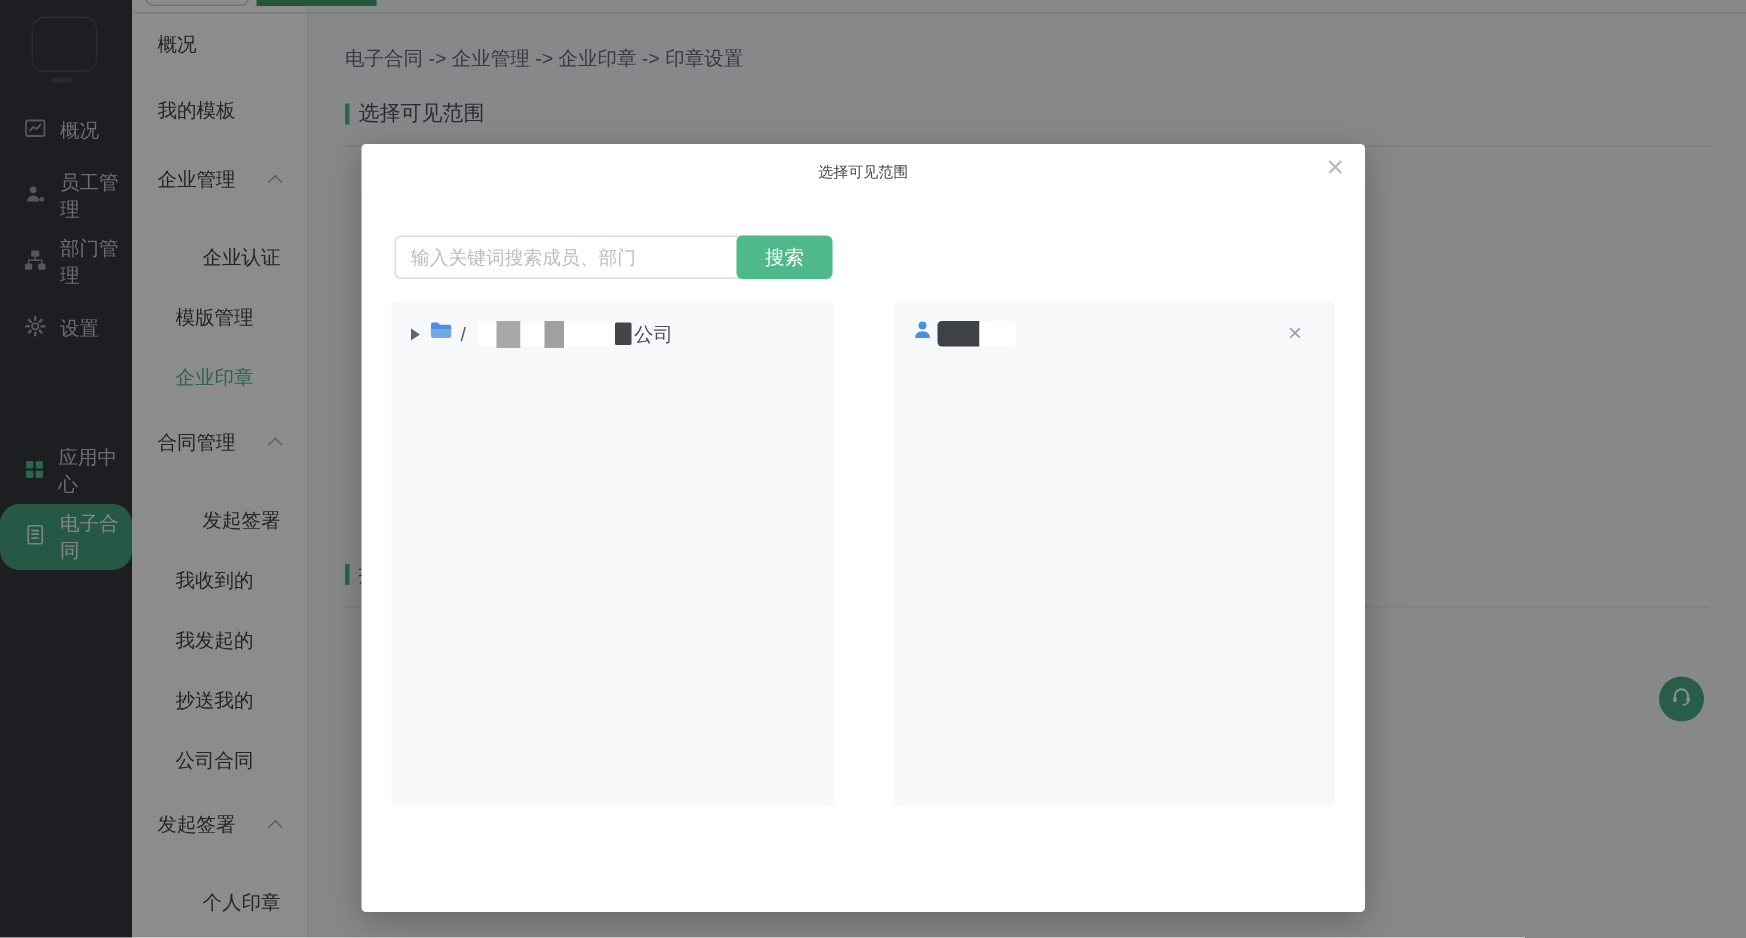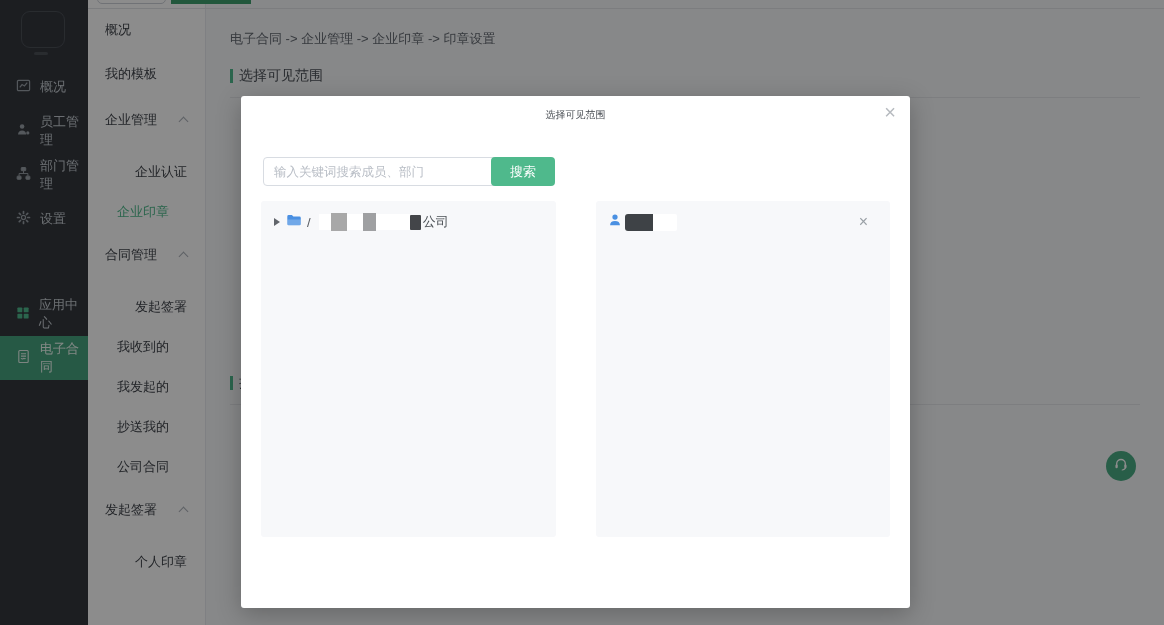--- a/index.html
+++ b/index.html
@@ -12,21 +12,21 @@
                   background:#33373d; z-index:2; }
   .logo-area { position:relative; height:65px; }
   .logo-box { position:absolute; left:21px; top:11px; width:44px; height:37px;
               border:1px solid #4b5057; border-radius:9px; }
   .logo-dash { position:absolute; left:34px; top:52px; width:14px; height:3px;
                background:#4b5057; border-radius:2px; }
   .ps-item { height:44px; display:flex; align-items:center; padding-left:16px;
              gap:9px; color:#c3c9cf; font-size:13px; cursor:pointer; }
   .ps-item svg { flex:0 0 auto; }
   .ps-gap { margin-top:51px; }
-  .ps-item.active { background:#45a37e; color:#eef7f2; }
+  .ps-item.active { background:#45a37e; color:#eef7f2;border-radius:13px; }
 
   
   .sidebar-light { position:absolute; left:88px; top:0; width:118px; height:625px;
                    background:#ffffff; border-right:1px solid #e8eaee; z-index:2; }
   .sl-inner { padding-top:10px; }
   .ss-row { position:relative; height:40px; display:flex; align-items:center;
             padding-left:17px; font-size:13px; color:#3f434a; cursor:pointer; }
   .ss-row.sub { padding-left:29px; }
   .ss-row.active { color:#4fb98c; }
   .mt4 { margin-top:4px; } .mt6 { margin-top:6px; } .mt12 { margin-top:12px;justify-content:center; } .mt3 { margin-top:3px; }
@@ -186,20 +186,23 @@
       <div class="ss-row mt4">
         <span>我的模板</span>
       </div>
       <div class="ss-row mt6">
         <span>企业管理</span>
         <span class="chev-up"></span>
       </div>
       <div class="ss-row sub mt12">
         <span>企业认证</span>
       </div>
+      <div class="ss-row sub">
+        <span>模版管理</span>
+      </div>
       <div class="ss-row sub active">
         <span>企业印章</span>
       </div>
       <div class="ss-row mt3">
         <span>合同管理</span>
         <span class="chev-up"></span>
       </div>
       <div class="ss-row sub mt12">
         <span>发起签署</span>
       </div>

